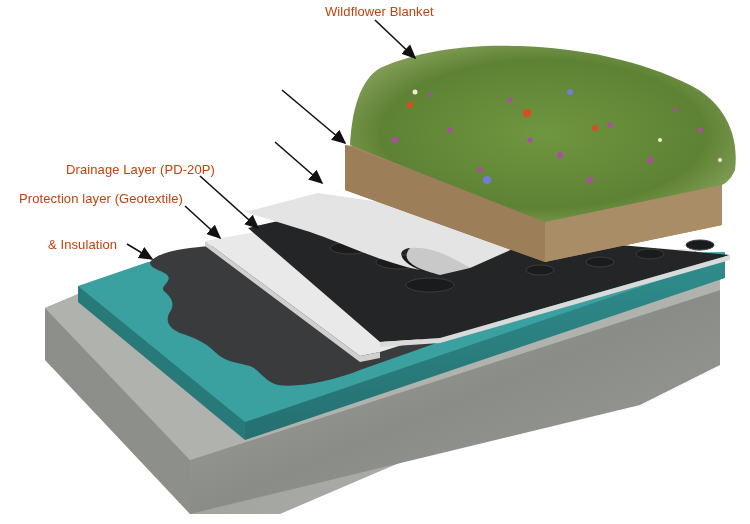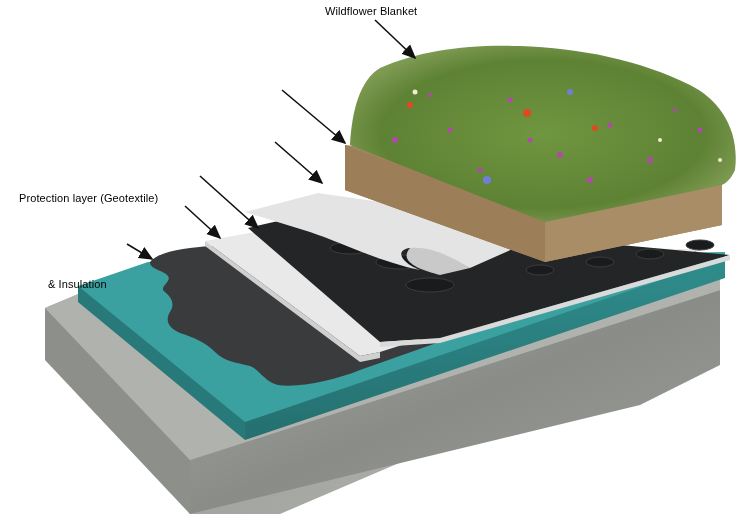--- a/index.html
+++ b/index.html
@@ -1,19 +1,19 @@
 <!DOCTYPE html>
 <html><head>
 <meta charset="utf-8">
 <style>
   html, body { margin:0; padding:0; background:#ffffff; }
   #stage { position:relative; width:750px; height:524px; overflow:hidden; background:#ffffff;
            font-family:"Liberation Sans", sans-serif; }
   svg.art { position:absolute; left:0; top:0; }
-  .label { position:absolute; font-size:11px; color:#000000; white-space:nowrap; line-height:15px;
+  .label { position:absolute; font-size:13px; color:#c2410c; white-space:nowrap; line-height:15px;
            letter-spacing:0.1px; }
 </style>
 </head>
 <body>
 
 <div id="stage">
   <svg class="art" width="750" height="524" viewBox="0 0 750 524">
     <defs>
       <linearGradient id="concFront" x1="0" y1="0" x2="1" y2="1">
         <stop offset="0" stop-color="#a6a8a3"></stop>
@@ -129,15 +129,16 @@
       <line x1="375" y1="20" x2="415" y2="58"></line>
       <line x1="282" y1="90" x2="345" y2="143"></line>
       <line x1="275" y1="142" x2="322" y2="183"></line>
       <line x1="200" y1="176" x2="258" y2="228"></line>
       <line x1="185" y1="206" x2="220" y2="238"></line>
       <line x1="127" y1="244" x2="152" y2="259"></line>
     </g>
   </svg>
 
   <div class="label" style="left:325px;top:4px;">Wildflower Blanket</div>
+  <div class="label" style="left:66px;top:162px;">Drainage Layer (PD-20P)</div>
   <div class="label" style="left:19px;top:191px;">Protection layer (Geotextile)</div>
-  <div class="label" style="left:48px;top:237px;margin-top:40px;">&amp; Insulation</div>
+  <div class="label" style="left:48px;top:237px;">&amp; Insulation</div>
 </div>
 
 </body></html>

